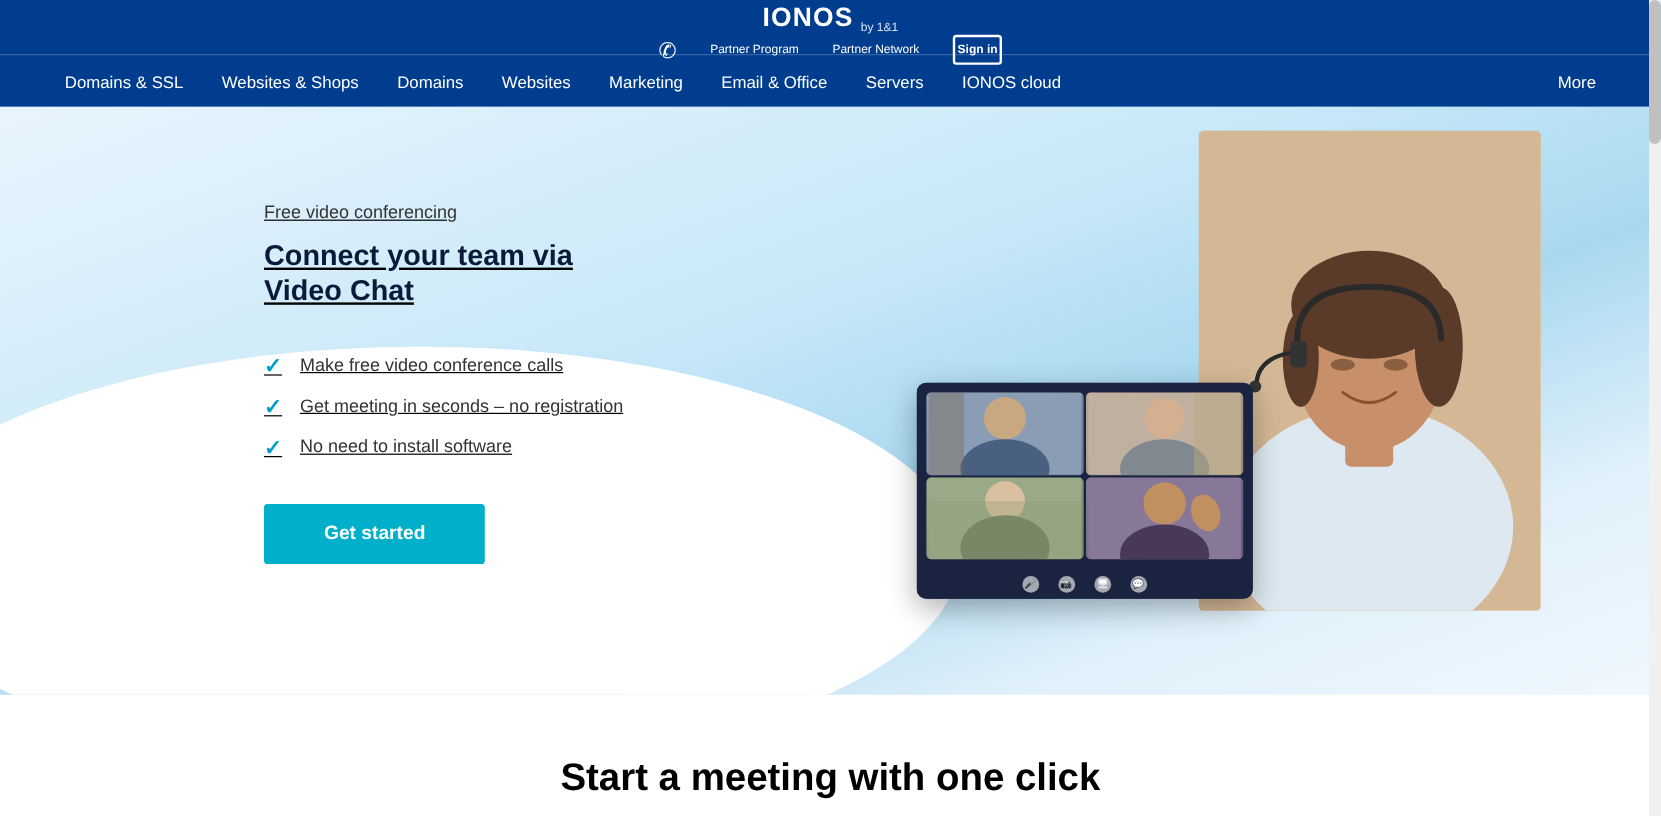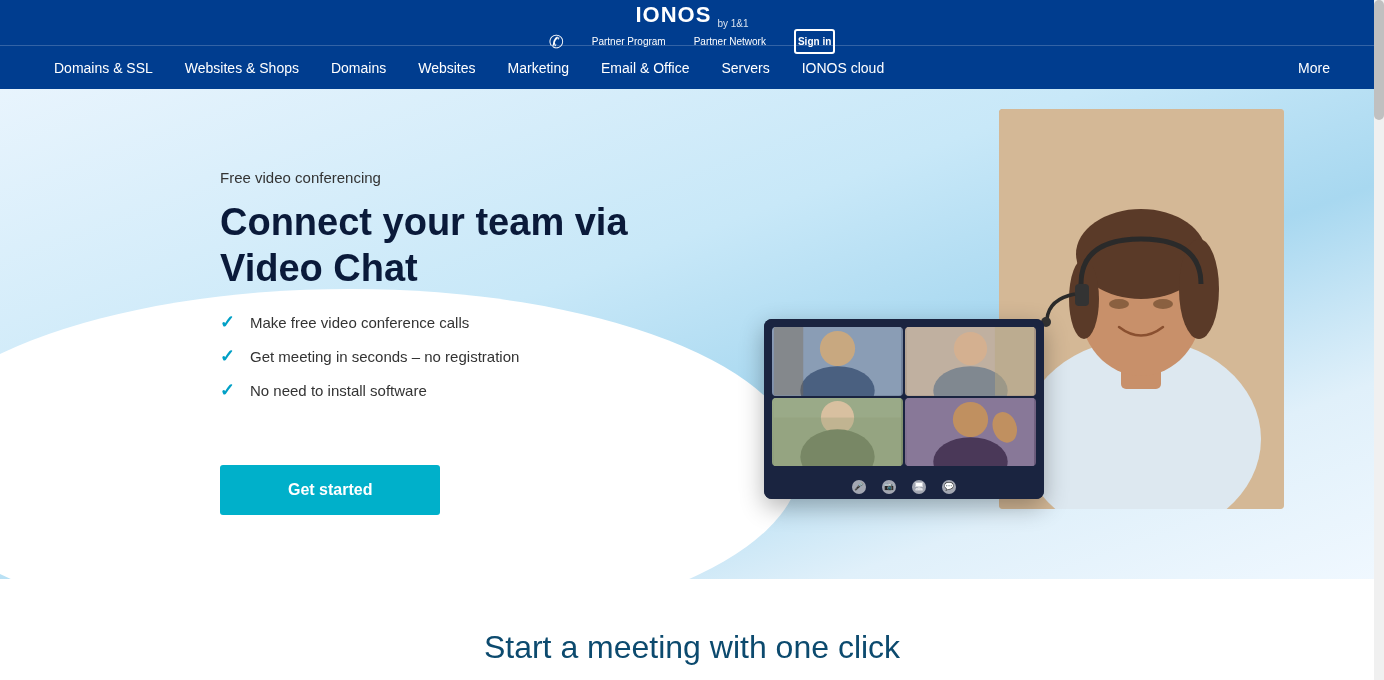--- a/index.html
+++ b/index.html
@@ -97,32 +97,33 @@
       height: 350px;
       background: #fff;
       border-radius: 50%;
       z-index: 1;
     }
     .hero-content {
       position: relative;
       z-index: 2;
       max-width: 440px;
       padding-top: 20px;
+      text-decoration: underline;
     }
     .hero-subtitle {
       color: #333;
       font-size: 15px;
       margin-bottom: 14px;
     }
     .hero-title {
       color: #0a1a3a;
-      font-size: 38px;
+      font-size: 24px;
       font-weight: 700;
       line-height: 1.2;
-      margin-bottom: 20px;
+      margin-bottom: 36px;
     }
     .feature-list {
       list-style: none;
       margin-bottom: 36px;
     }
     .feature-list li {
       display: flex;
       align-items: center;
       gap: 12px;
       margin-bottom: 12px;
@@ -132,26 +133,25 @@
     .check-icon {
       color: #00a0c6;
       font-size: 18px;
       font-weight: 700;
       min-width: 18px;
     }
     .get-started-btn {
       background: #00b0ca;
       color: #fff;
       border: none;
-      padding: 16px 68px;
+      padding: 16px 50px;
       font-size: 16px;
       font-weight: 600;
       cursor: pointer;
       border-radius: 3px;
-      margin-top: 28px;
     }
 
     
     .hero-images {
       position: absolute;
       right: 100px;
       top: 20px;
       z-index: 2;
       width: 520px;
       height: 430px;
@@ -226,23 +226,23 @@
       color: #fff;
     }
 
     
     .bottom-section {
       background: #fff;
       padding: 50px 20px 30px;
       text-align: center;
     }
     .bottom-title {
-      color: #0c4a6e;
+      color: #000000;
       font-size: 32px;
-      font-weight: 400;
+      font-weight: 700;
       margin-bottom: 16px;
     }
 
     
     .scrollbar {
       position: fixed;
       right: 0;
       top: 0;
       width: 10px;
       height: 100%;

